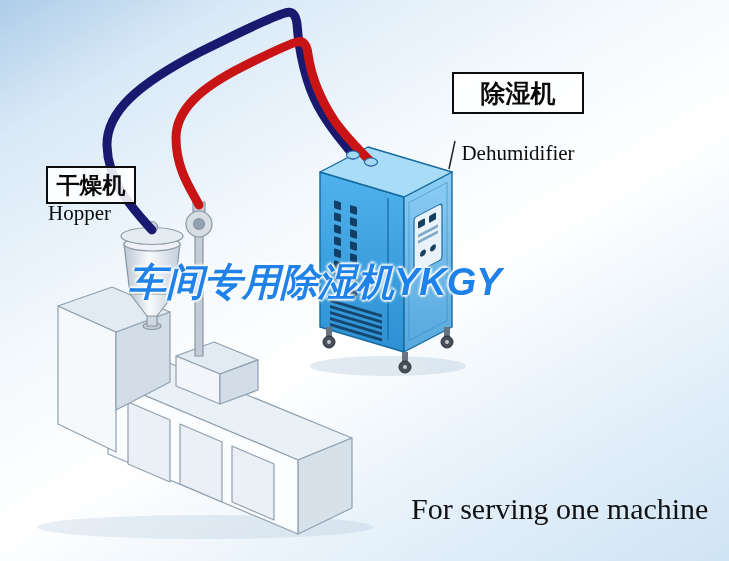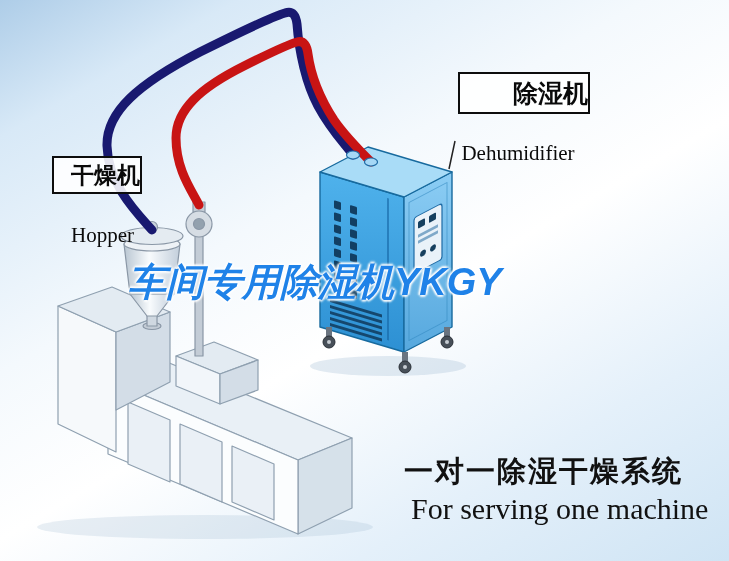--- a/index.html
+++ b/index.html
@@ -3,27 +3,27 @@
 <meta charset="utf-8">
 <style>
   html,body{margin:0;padding:0;}
   body{width:729px;height:561px;font-family:"Liberation Sans",sans-serif;}
   .stage{
     position:relative;width:729px;height:561px;overflow:hidden;
     background:linear-gradient(150deg,#aecde8 0%,#d8e9f7 14%,#f4f9fd 38%,#ffffff 55%,#e4f0fa 78%,#cfe4f4 100%);
   }
   .stage svg{position:absolute;left:0;top:0;}
   .label-box{
-    position:absolute;display:flex;align-items:center;justify-content:flex-end;
+    position:absolute;display:flex;align-items:center;justify-content:center;
     border:2px solid #0d0d0d;background:rgba(255,255,255,0.88);
-    font-weight:bold;color:#0a0a0a;margin-left:6px;
+    font-weight:bold;color:#0a0a0a;
   }
-  .hopper-box{left:46px;top:156px;width:86px;height:34px;font-size:23px;}
-  .hopper-en{position:absolute;left:48px;top:201px;width:86px;text-align:right;
-    font-family:"Liberation Serif",serif;font-size:21px;color:#0a0a0a;margin-top:22px;}
+  .hopper-box{left:46px;top:166px;width:86px;height:34px;font-size:23px;}
+  .hopper-en{position:absolute;left:48px;top:201px;width:86px;text-align:left;
+    font-family:"Liberation Serif",serif;font-size:21px;color:#0a0a0a;}
   .dehum-box{left:452px;top:72px;width:128px;height:38px;font-size:25px;}
   .dehum-en{position:absolute;left:452px;top:112px;width:132px;text-align:center;
     font-family:"Liberation Serif",serif;font-size:21px;color:#0a0a0a;margin-top:29px;}
   .watermark{
     position:absolute;left:128px;top:257px;white-space:nowrap;
     font-size:38px;font-weight:bold;font-style:italic;color:#1f82e8;letter-spacing:0px;
     text-shadow:-2px 0 2px rgba(255,255,255,0.9),2px 0 2px rgba(255,255,255,0.9),
                 0 -2px 2px rgba(255,255,255,0.9),0 2px 2px rgba(255,255,255,0.9);
   }
   .caption-zh{position:absolute;left:404px;top:452px;font-size:29px;font-weight:bold;
@@ -156,15 +156,14 @@
   </div>
   <div class="hopper-en">Hopper</div>
 
   <div class="label-box dehum-box">
     <span>除湿机</span>
   </div>
   <div class="dehum-en">Dehumidifier</div>
 
   <div class="watermark">车间专用除湿机YKGY</div>
 
-  <div class="caption-zh">一对一除湿干燥系统</div>
   <div class="caption-en">For serving one machine</div>
 </div>
 
 </body></html>

